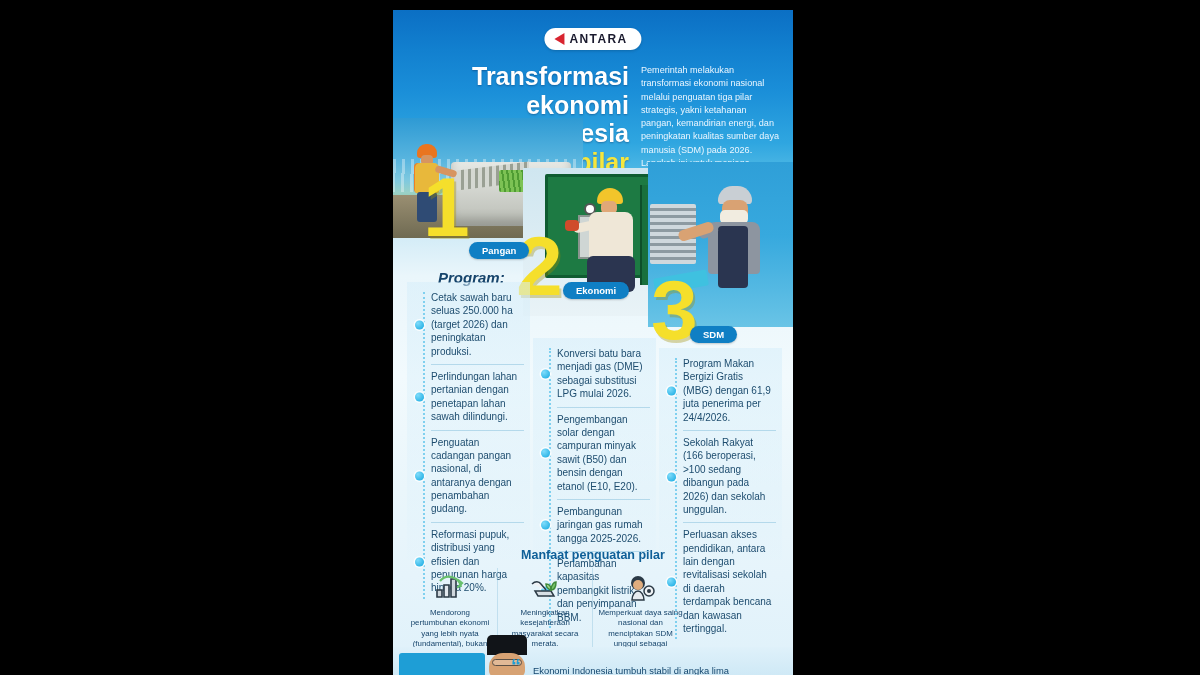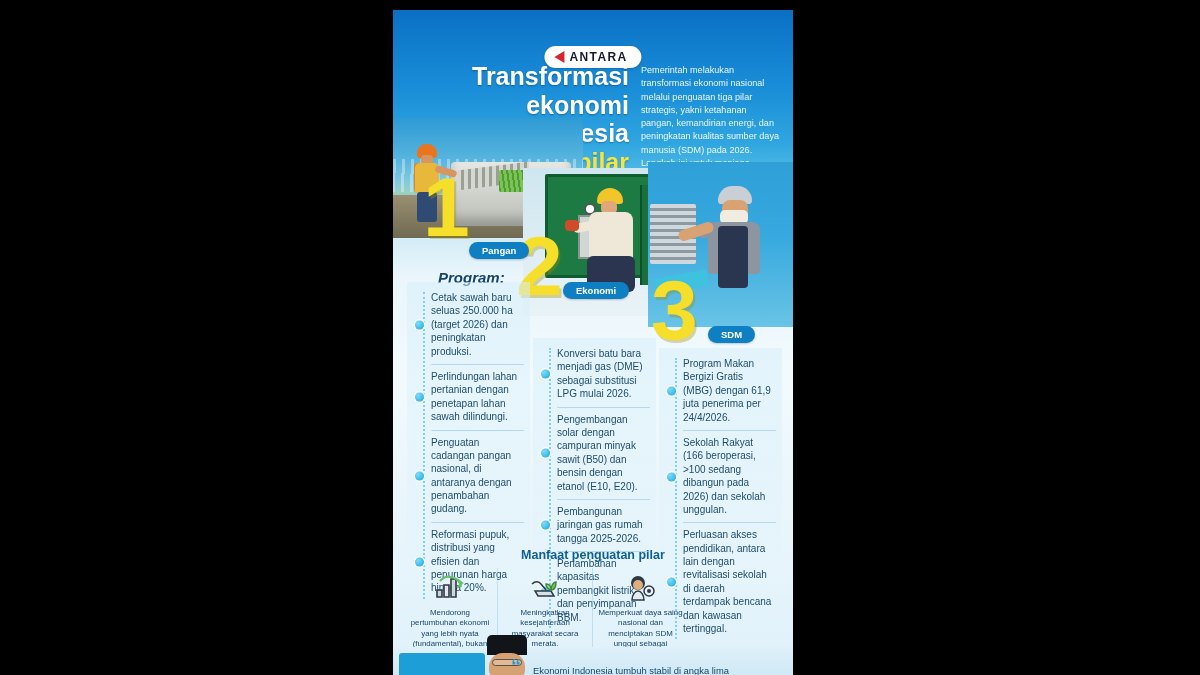--- a/index.html
+++ b/index.html
@@ -18,21 +18,21 @@
       linear-gradient(180deg,
         #0b6fc4 0%, #1280cf 6%, #1a8ed8 12%,
         #2fa6e0 20%, #63c4e8 27%,
         #cfeaf6 33%, #eaf6fb 40%,
         #f2fafd 55%, #eaf6fb 72%,
         #e6f4fb 85%, #dff1fa 100%);
   }
 
   
   .logo-pill{
-    position:absolute; left:50%; top:36px; transform:translateX(-50%);
+    position:absolute; left:50%; top:18px; transform:translateX(-50%);
     background:#ffffff; border-radius:14px;
     padding:4px 14px 4px 10px;
     display:flex; align-items:center; gap:5px;
     box-shadow:0 1px 3px rgba(0,0,0,.18);
   }
   .logo-tri{ width:0;height:0;
     border-top:6px solid transparent; border-bottom:6px solid transparent;
     border-right:10px solid #d8242f; }
   .logo-word{
     font-size:12px; letter-spacing:1.4px; color:#1a1a2e; font-weight:600;
@@ -154,21 +154,21 @@
 
   
   .badge{
     position:absolute; background:#0f7fc4; color:#fff;
     font-size:9.5px; font-weight:bold; padding:3px 13px;
     border-radius:10px; white-space:nowrap;
     box-shadow:0 1px 2px rgba(0,0,0,.2);
   }
   .b1{ left:52px; top:232px;margin-left:24px; }
   .b2{ left:170px; top:272px; }
-  .b3{ left:315px; top:316px; }
+  .b3{ left:297px; top:316px; }
 
   
   .program-label{
     position:absolute; left:45px; top:259px;
     font-size:15px; font-style:italic; font-weight:bold; color:#16446b;
   }
 
   
   .col{
     position:absolute; width:123px;

